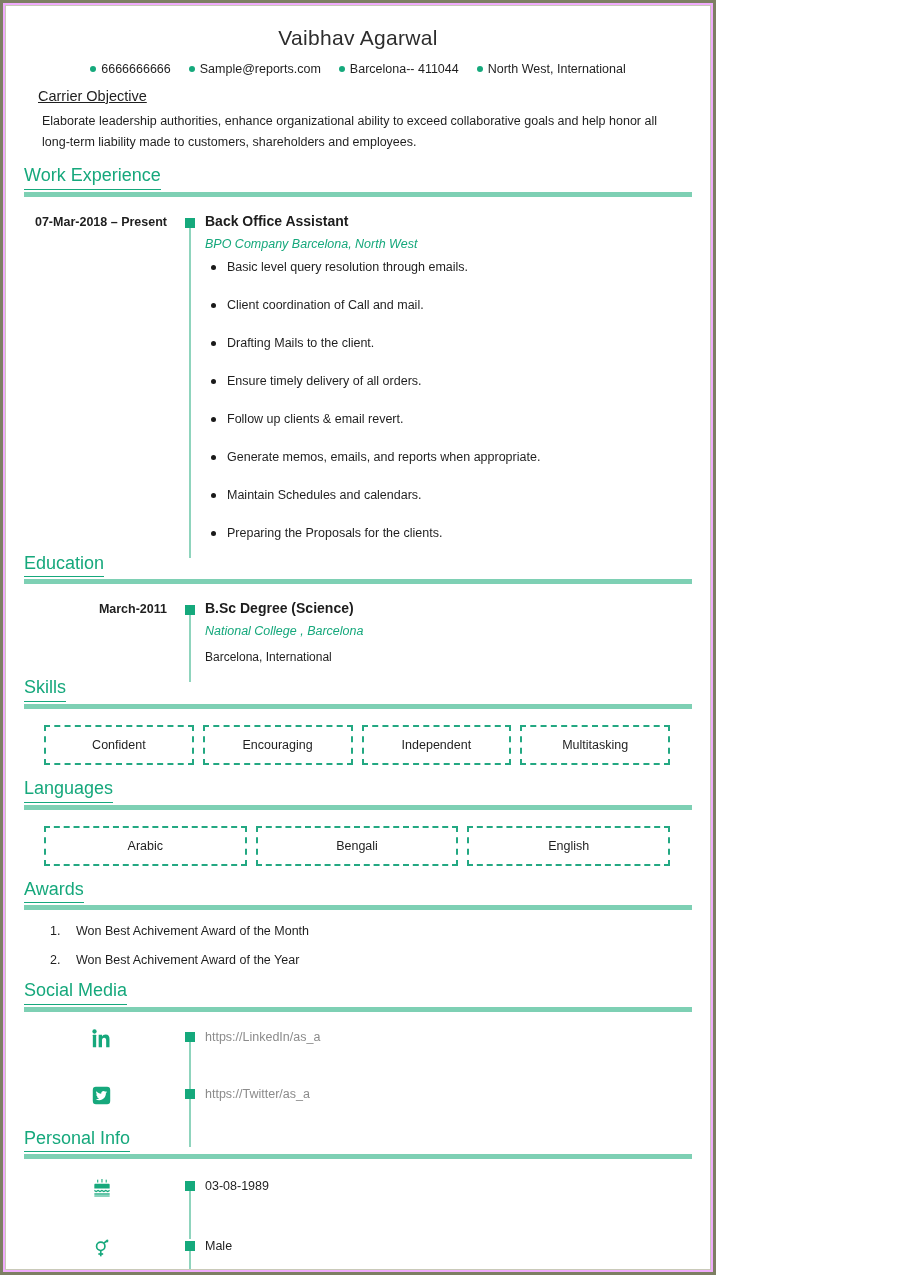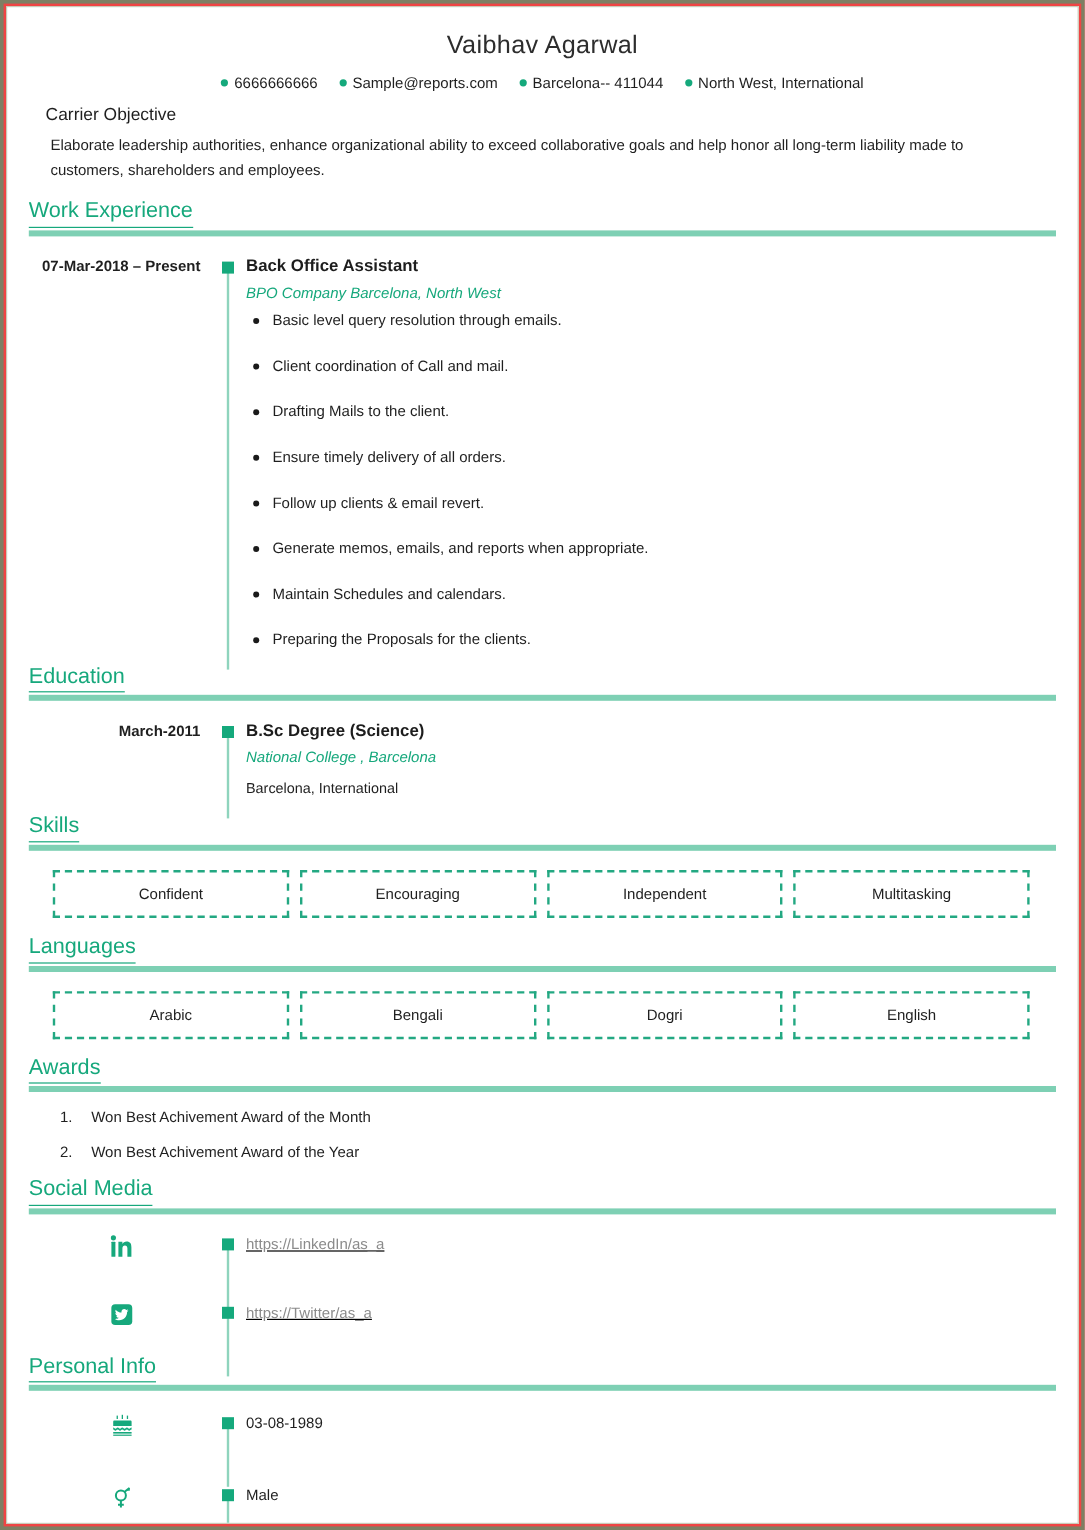--- a/index.html
+++ b/index.html
@@ -5,23 +5,23 @@
   * { box-sizing: border-box; margin: 0; padding: 0; }
 
   html, body {
     width: 904px;
     height: 1275px;
     background: #ffffff;
     font-family: "Liberation Sans", sans-serif;
   }
 
   .page-frame {
-    width: 904px;
+    width: 716px;
     height: 1275px;
-    background: #ef4444;
+    background: #f0abfc;
     border: 3px solid #7d7f63;
     padding: 2px;
     position: relative;
     overflow: hidden;
   }
 
   .page-inner {
     width: 100%;
     height: 100%;
     border: 1px solid #c9cab8;
@@ -63,20 +63,21 @@
     background: #15a97c;
     flex: 0 0 auto;
   }
 
   
   .objective-title {
     font-size: 14.5px;
     color: #1f1f1f;
     margin-top: 12px;
     padding-left: 14px;
+    text-decoration: underline;
   }
   .objective-text {
     font-size: 12.5px;
     color: #1f1f1f;
     line-height: 1.65;
     margin-top: 7px;
     padding-left: 18px;
     padding-right: 20px;
   }
 
@@ -232,21 +233,21 @@
     width: 155px;
     flex: 0 0 155px;
     display: flex;
     justify-content: center;
     padding-top: 1px;
   }
   .icon-cell svg { display: block; }
 
   .personal-list .icon-row { padding-top: 30px; }
   .personal-list .icon-row:first-child { padding-top: 18px; }
-  .social-list .icon-row { padding-top: 27px; text-decoration: underline; }
+  .social-list .icon-row { padding-top: 27px; }
   .social-list .icon-row:first-child { padding-top: 16px; }
 
   .row-value {
     flex: 1 1 auto;
     font-size: 12.5px;
     color: #1f1f1f;
     padding-left: 4px;
     padding-top: 2px;
   }
   .row-value.muted { color: #8b8b8b; }
@@ -354,21 +355,20 @@
   </div>
 
   <div class="section">
     <div class="section-head">
       <span class="section-title">Languages</span>
       <div class="section-rule"></div>
     </div>
     <div class="tag-row">
       <div class="tag-box">Arabic</div>
       <div class="tag-box">Bengali</div>
-      <div class="tag-box">Dogri</div>
       <div class="tag-box">English</div>
     </div>
   </div>
 
   <div class="section">
     <div class="section-head">
       <span class="section-title">Awards</span>
       <div class="section-rule"></div>
     </div>
     <ol class="award-list">

